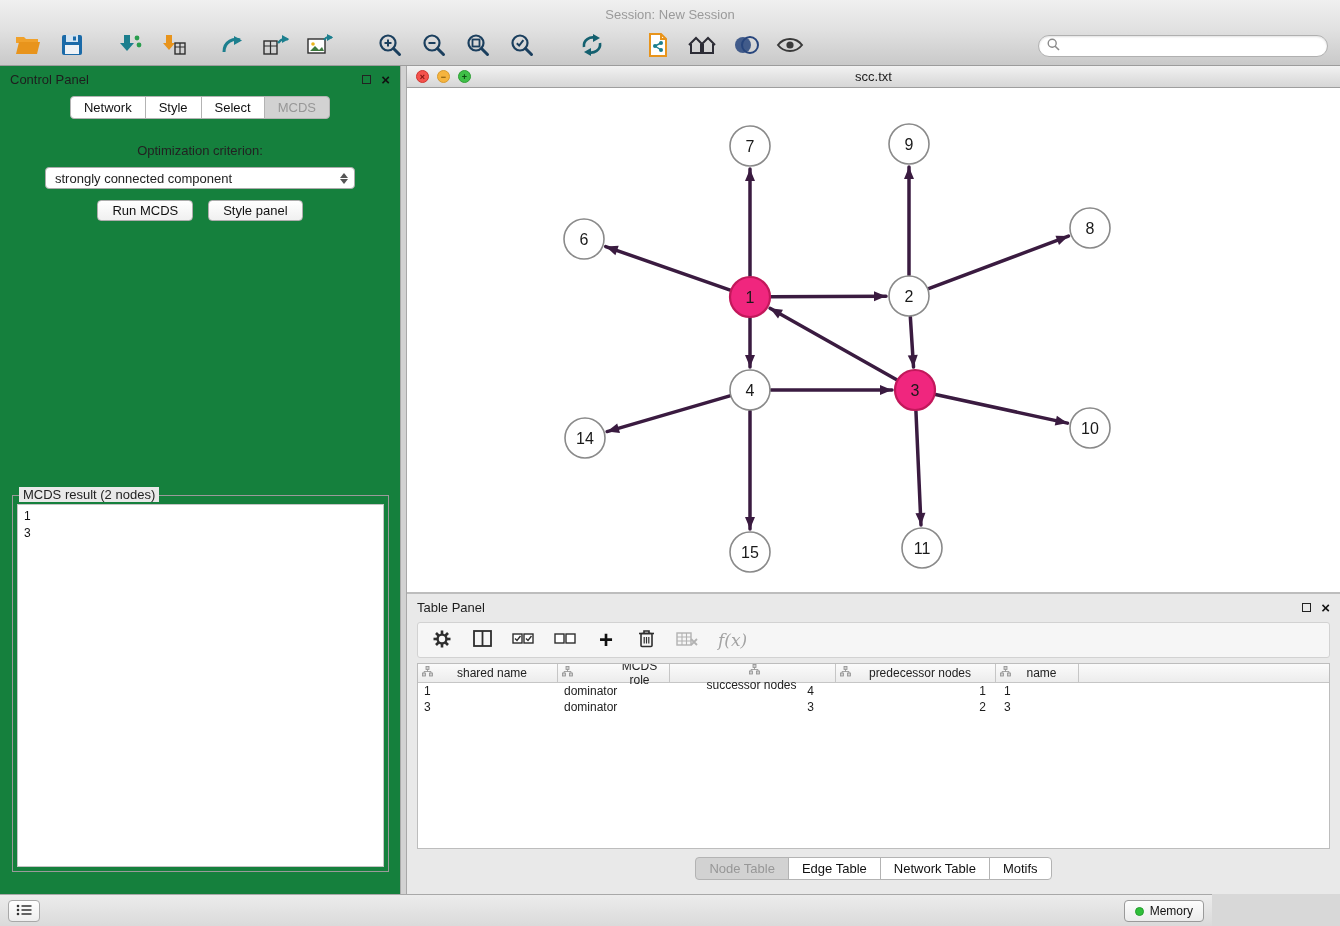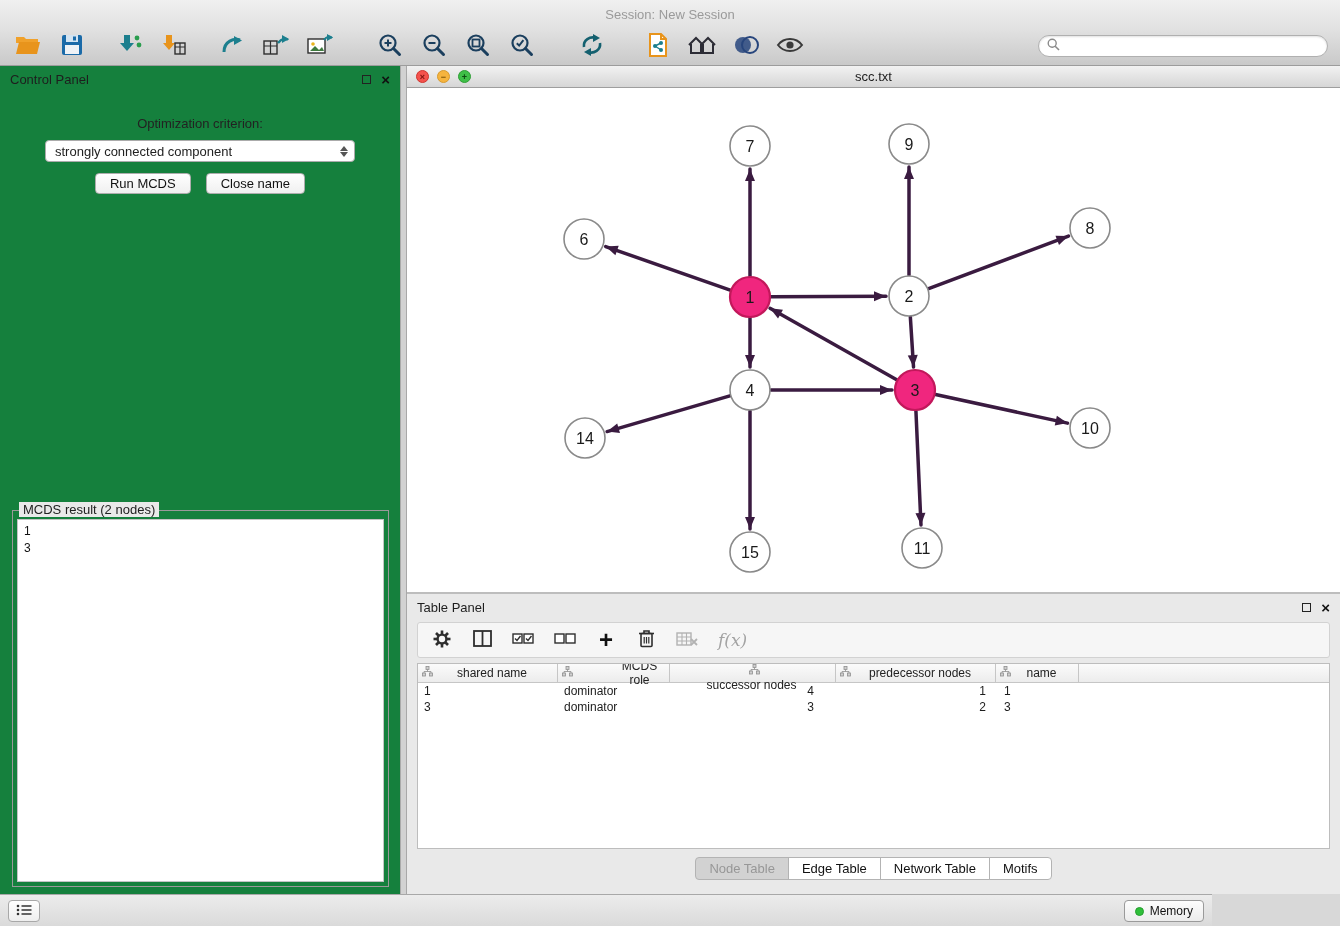--- a/index.html
+++ b/index.html
@@ -34,21 +34,21 @@
   .opt-label { text-align:center; margin-top:24px; font-size:13px; }
   .cp-select { width:310px; height:22px; margin:9px auto 0; background:#fff; border:1px solid #ababab; border-radius:4px;
     display:flex; align-items:center; padding:0 6px 0 9px; font-size:13px; }
   .cp-select .val { flex:1; }
   .stepper { display:flex; flex-direction:column; align-items:center; gap:1px; }
   .stepper i { width:0; height:0; border-left:4px solid transparent; border-right:4px solid transparent; }
   .stepper i.up { border-bottom:5px solid #555; }
   .stepper i.dn { border-top:5px solid #555; }
   .btn-row { display:flex; justify-content:center; gap:15px; margin-top:11px; }
   .pushbtn { background:linear-gradient(#ffffff,#f0f0f0); border:1px solid #adadad; border-radius:4px; padding:2px 14px; font-size:13px; color:#111; }
-  .result-box { position:absolute; left:12px; top:429px; width:377px; height:377px; border:1px solid #9a9a9a;margin-top:15px; }
+  .result-box { position:absolute; left:12px; top:429px; width:377px; height:377px; border:1px solid #9a9a9a; }
   .result-inner { position:absolute; left:4px; right:4px; top:8px; bottom:4px; background:#fff; border:1px solid #c4c4c4; overflow:hidden; padding:3px 6px; }
   .result-inner div { font-size:12px; line-height:17px; color:#111; }
 
   .v-splitter { position:absolute; left:401px; top:66px; width:6px; height:828px; background:#d2d2d2; border-right:1px solid #a8a8a8; }
 
   
   .net-win { position:absolute; left:407px; top:66px; width:933px; height:526px; background:#fff; }
   .net-titlebar { height:22px; background:linear-gradient(#f2f2f2,#d6d6d6); border-bottom:1px solid #9e9e9e; display:flex; align-items:center; position:relative; }
   .lights { position:absolute; left:9px; display:flex; gap:8px; }
   .light { width:13px; height:13px; border-radius:50%; font-size:9px; line-height:12px; text-align:center; font-weight:bold; }
@@ -228,31 +228,37 @@
     <input placeholder="" style="">
   </div>
 </div>
 
 <div class="control-panel">
   <div class="panel-head">
     <span class="ttl">Control Panel</span>
     <span class="float-ico"></span>
     <span class="close-ico">×</span>
   </div>
+  <div class="tabs-row">
+      <div class="tab">Network</div>
+      <div class="tab">Style</div>
+      <div class="tab">Select</div>
+      <div class="tab active">MCDS</div>
+    </div>
   <div class="opt-label">Optimization criterion:</div>
   <div class="cp-select">
     <span class="val">strongly connected component</span>
     <span class="stepper">
         <i class="up"></i>
         <i class="dn"></i>
       </span>
   </div>
   <div class="btn-row">
     <button class="pushbtn">Run MCDS</button>
-    <button class="pushbtn">Close name</button>
+    <button class="pushbtn">Style panel</button>
   </div>
   <div class="result-box">
     <span class="legend" style="position:absolute; top:-9px; left:6px; background:#e9e9e9; padding:0 4px; font-size:13px;">MCDS result (2 nodes)</span>
     <div class="result-inner">
         <div>1</div>
         <div>3</div>
       </div>
   </div>
 </div>
 <div class="v-splitter"></div>

